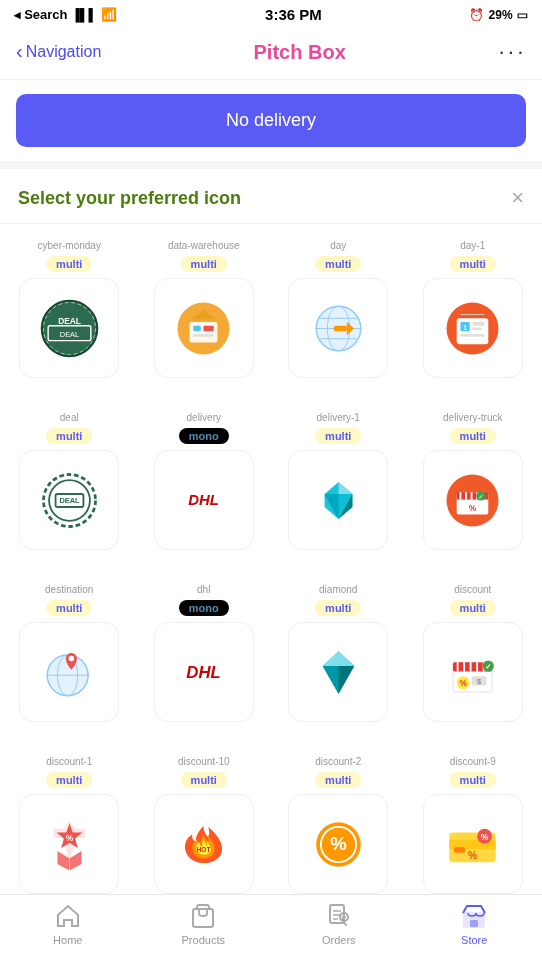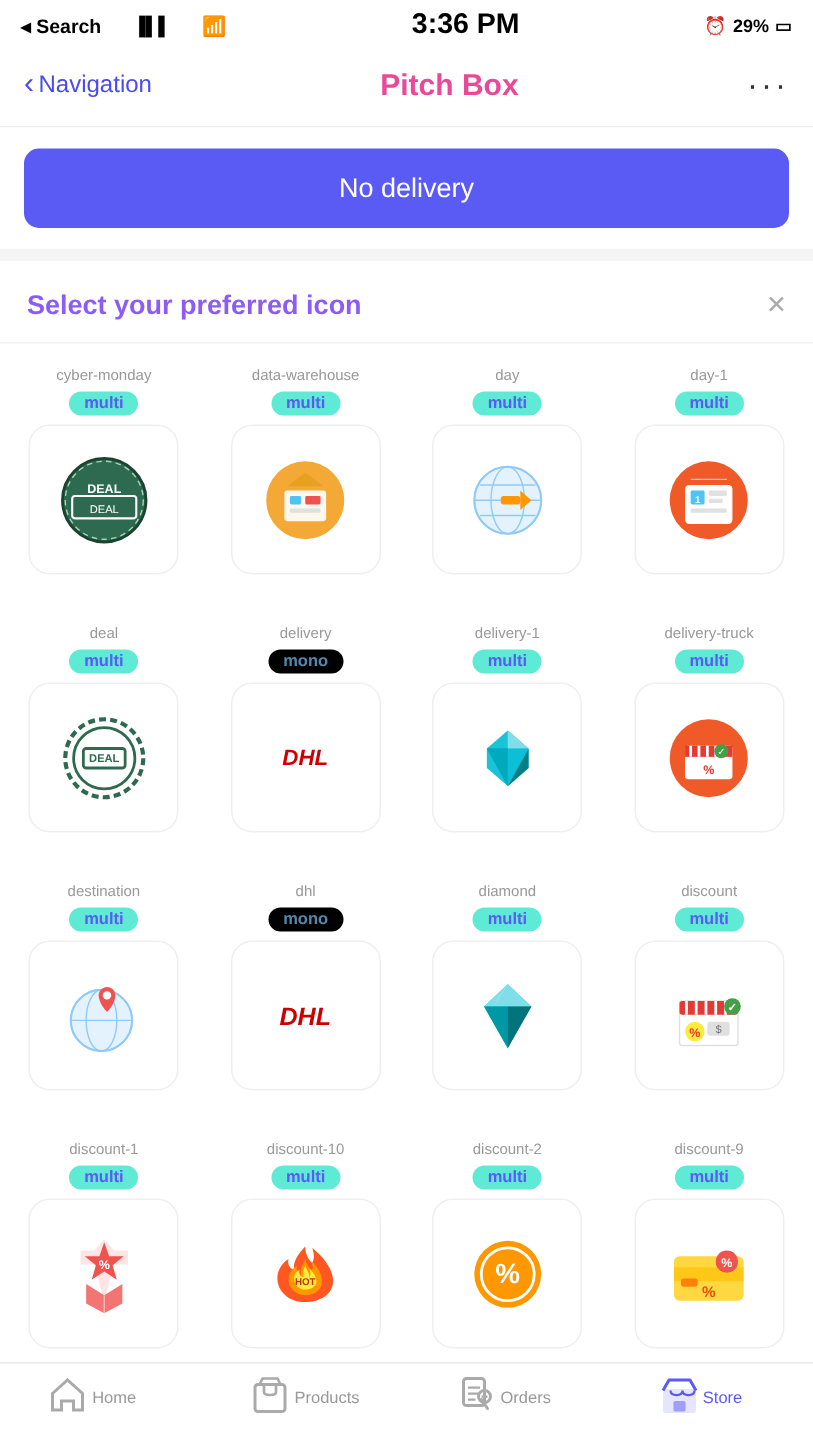--- a/index.html
+++ b/index.html
@@ -15,22 +15,22 @@
     
     .status-bar {
       background: white;
       display: flex;
       justify-content: space-between;
       align-items: center;
       padding: 6px 14px;
       font-size: 13px;
       font-weight: 600;
     }
-    .status-left { display: flex; align-items: center; gap: 21px; }
-    .status-center { font-weight: 700; font-size: 19px; }
+    .status-left { display: flex; align-items: center; gap: 4px; }
+    .status-center { font-weight: 700; font-size: 15px; }
     .status-right { display: flex; align-items: center; gap: 4px; font-size: 12px; }
 
     
     .nav-bar {
       background: white;
       display: flex;
       align-items: center;
       justify-content: space-between;
       padding: 10px 16px 14px;
       border-bottom: 1px solid #eee;
@@ -87,21 +87,21 @@
     .icon-picker-header {
       display: flex;
       justify-content: space-between;
       align-items: center;
       padding: 18px 18px 14px;
       border-bottom: 1px solid #f0f0f0;
     }
     .icon-picker-title {
       font-size: 18px;
       font-weight: 600;
-      color: #8b5cf6;
+      color: #4d7c0f;
     }
     .icon-picker-close {
       font-size: 22px;
       color: #aaa;
       cursor: pointer;
       line-height: 1;
     }
 
     
     .icons-grid {
@@ -123,21 +123,21 @@
       text-align: center;
     }
     .badge {
       font-size: 11px;
       font-weight: 600;
       border-radius: 12px;
       padding: 2px 10px;
       margin-bottom: 6px;
     }
     .badge-multi {
-      background: #5eead4;
+      background: #fef9c3;
       color: #5a5af5;
     }
     .badge-mono {
       background: #000000;
       color: #5588aa;
     }
     .icon-box {
       width: 100px;
       height: 100px;
       background: white;
@@ -160,25 +160,26 @@
       background: white;
       border-top: 1px solid #e8e8e8;
       display: flex;
       justify-content: space-around;
       align-items: center;
       padding: 8px 0 18px;
       z-index: 100;
     }
     .tab-item {
       display: flex;
-      flex-direction: row;
+      flex-direction: column;
       align-items: center;
       gap: 3px;
       cursor: pointer;
       min-width: 70px;
+      justify-content: space-between;
     }
     .tab-item span {
       font-size: 11px;
       color: #999;
     }
     .tab-item.active span { color: #5a5af5; }
     .tab-icon { font-size: 24px; color: #aaa; }
     .tab-item.active .tab-icon { color: #5a5af5; }
   </style>
 </head>

